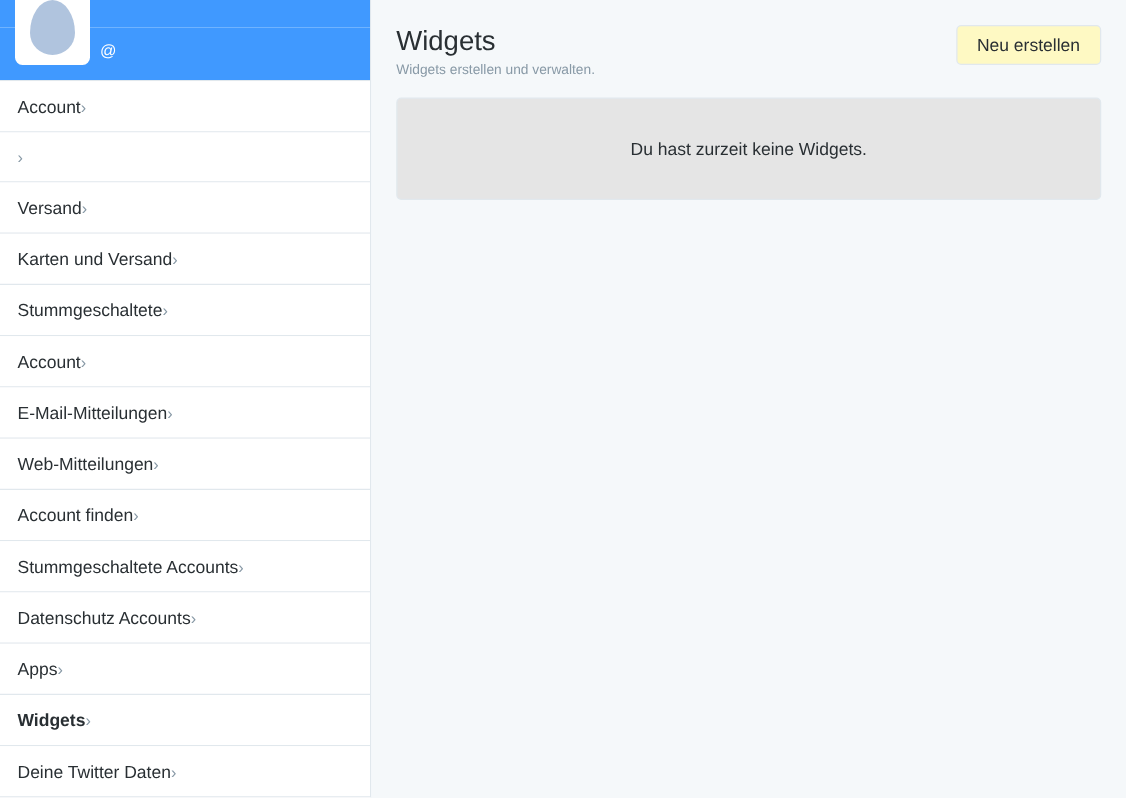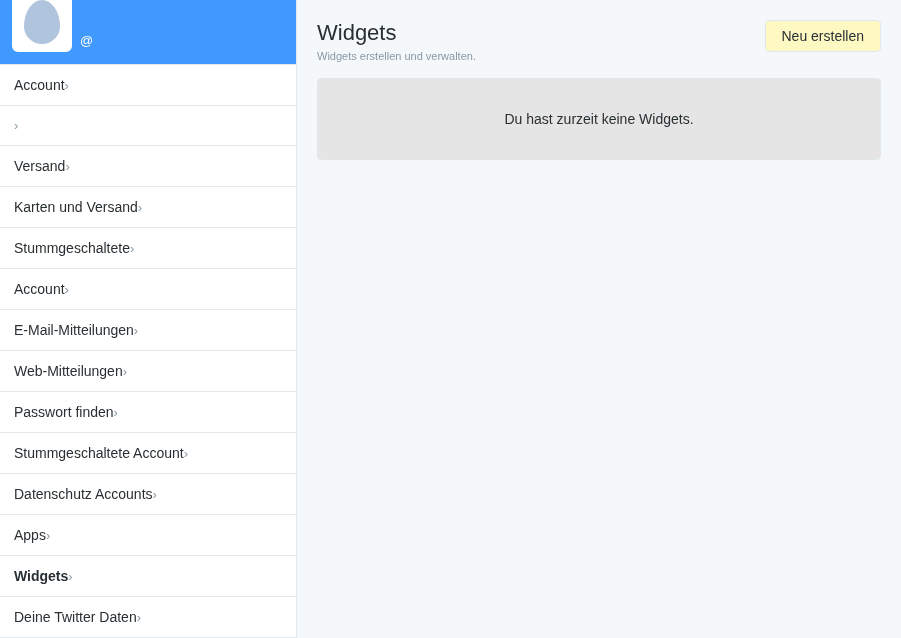--- a/index.html
+++ b/index.html
@@ -189,25 +189,25 @@
       </li>
       <li class="nav-item">
         <span class="nav-label">E-Mail-Mitteilungen</span>
         <span class="chevron">›</span>
       </li>
       <li class="nav-item">
         <span class="nav-label">Web-Mitteilungen</span>
         <span class="chevron">›</span>
       </li>
       <li class="nav-item">
-        <span class="nav-label">Passwort finden</span>
-        <span class="chevron">›</span>
-      </li>
-      <li class="nav-item">
-        <span class="nav-label">Stummgeschaltete Account</span>
+        <span class="nav-label">Account finden</span>
+        <span class="chevron">›</span>
+      </li>
+      <li class="nav-item">
+        <span class="nav-label">Stummgeschaltete Accounts</span>
         <span class="chevron">›</span>
       </li>
       <li class="nav-item">
         <span class="nav-label">Datenschutz Accounts</span>
         <span class="chevron">›</span>
       </li>
       <li class="nav-item">
         <span class="nav-label">Apps</span>
         <span class="chevron">›</span>
       </li>

